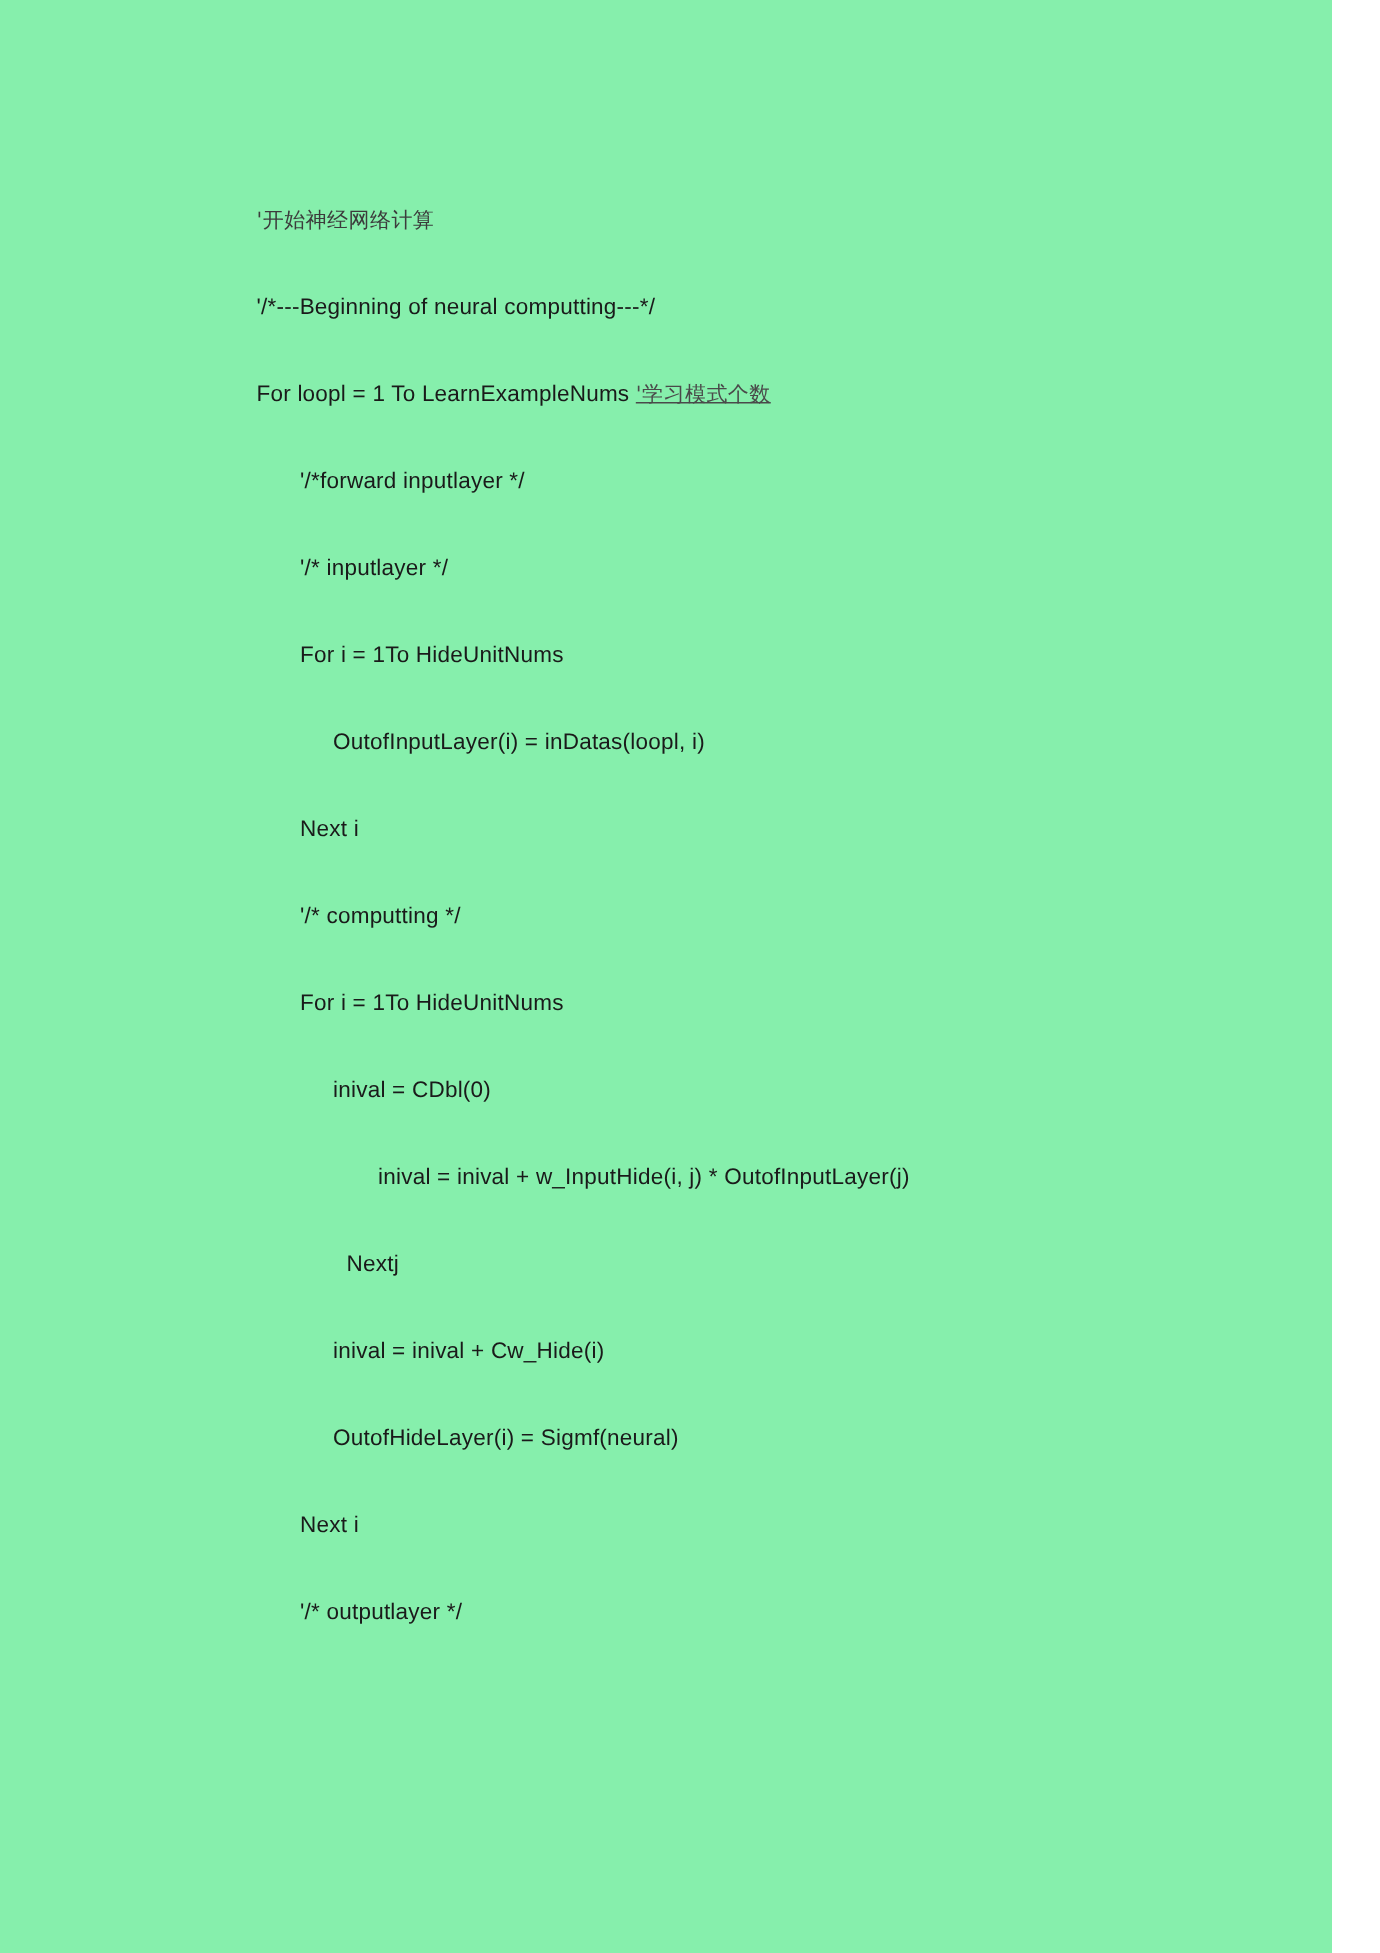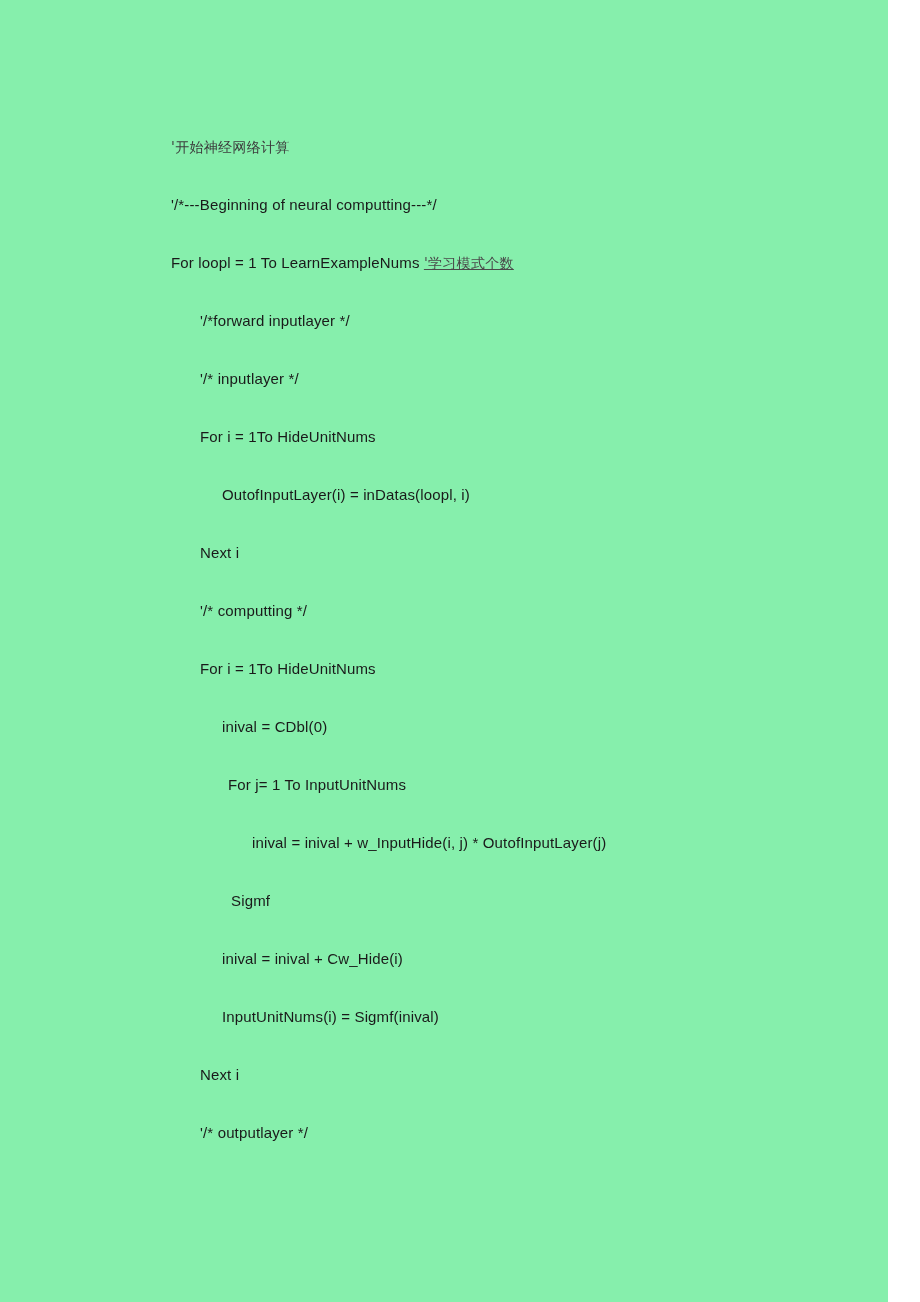--- a/index.html
+++ b/index.html
@@ -76,21 +76,20 @@
       <div class="code-line ind-0"><span>'/*---Beginning of neural computting---*/</span></div>
       <div class="code-line ind-0"><span>For loopl = 1 To LearnExampleNums </span><span class="cjk">'学习模式个数</span></div>
       <div class="code-line ind-1"><span>'/*forward inputlayer */</span></div>
       <div class="code-line ind-1"><span>'/* inputlayer */</span></div>
       <div class="code-line ind-1"><span>For i = 1To HideUnitNums</span></div>
       <div class="code-line ind-2"><span>OutofInputLayer(i) = inDatas(loopl, i)</span></div>
       <div class="code-line ind-1"><span>Next i</span></div>
       <div class="code-line ind-1"><span>'/* computting */</span></div>
       <div class="code-line ind-1"><span>For i = 1To HideUnitNums</span></div>
       <div class="code-line ind-2"><span>inival = CDbl(0)</span></div>
-      <div class="code-line ind-3"><span>For j= 1 To InputUnitNums</span></div>
       <div class="code-line ind-5"><span>inival = inival + w_InputHide(i, j) * OutofInputLayer(j)</span></div>
-      <div class="code-line ind-4"><span>Sigmf</span></div>
+      <div class="code-line ind-4"><span>Nextj</span></div>
       <div class="code-line ind-2"><span>inival = inival + Cw_Hide(i)</span></div>
-      <div class="code-line ind-2"><span>InputUnitNums(i) = Sigmf(inival)</span></div>
+      <div class="code-line ind-2"><span>OutofHideLayer(i) = Sigmf(neural)</span></div>
       <div class="code-line ind-1"><span>Next i</span></div>
       <div class="code-line ind-1"><span>'/* outputlayer */</span></div>
     </div>
 </div>
 
 </body></html>

